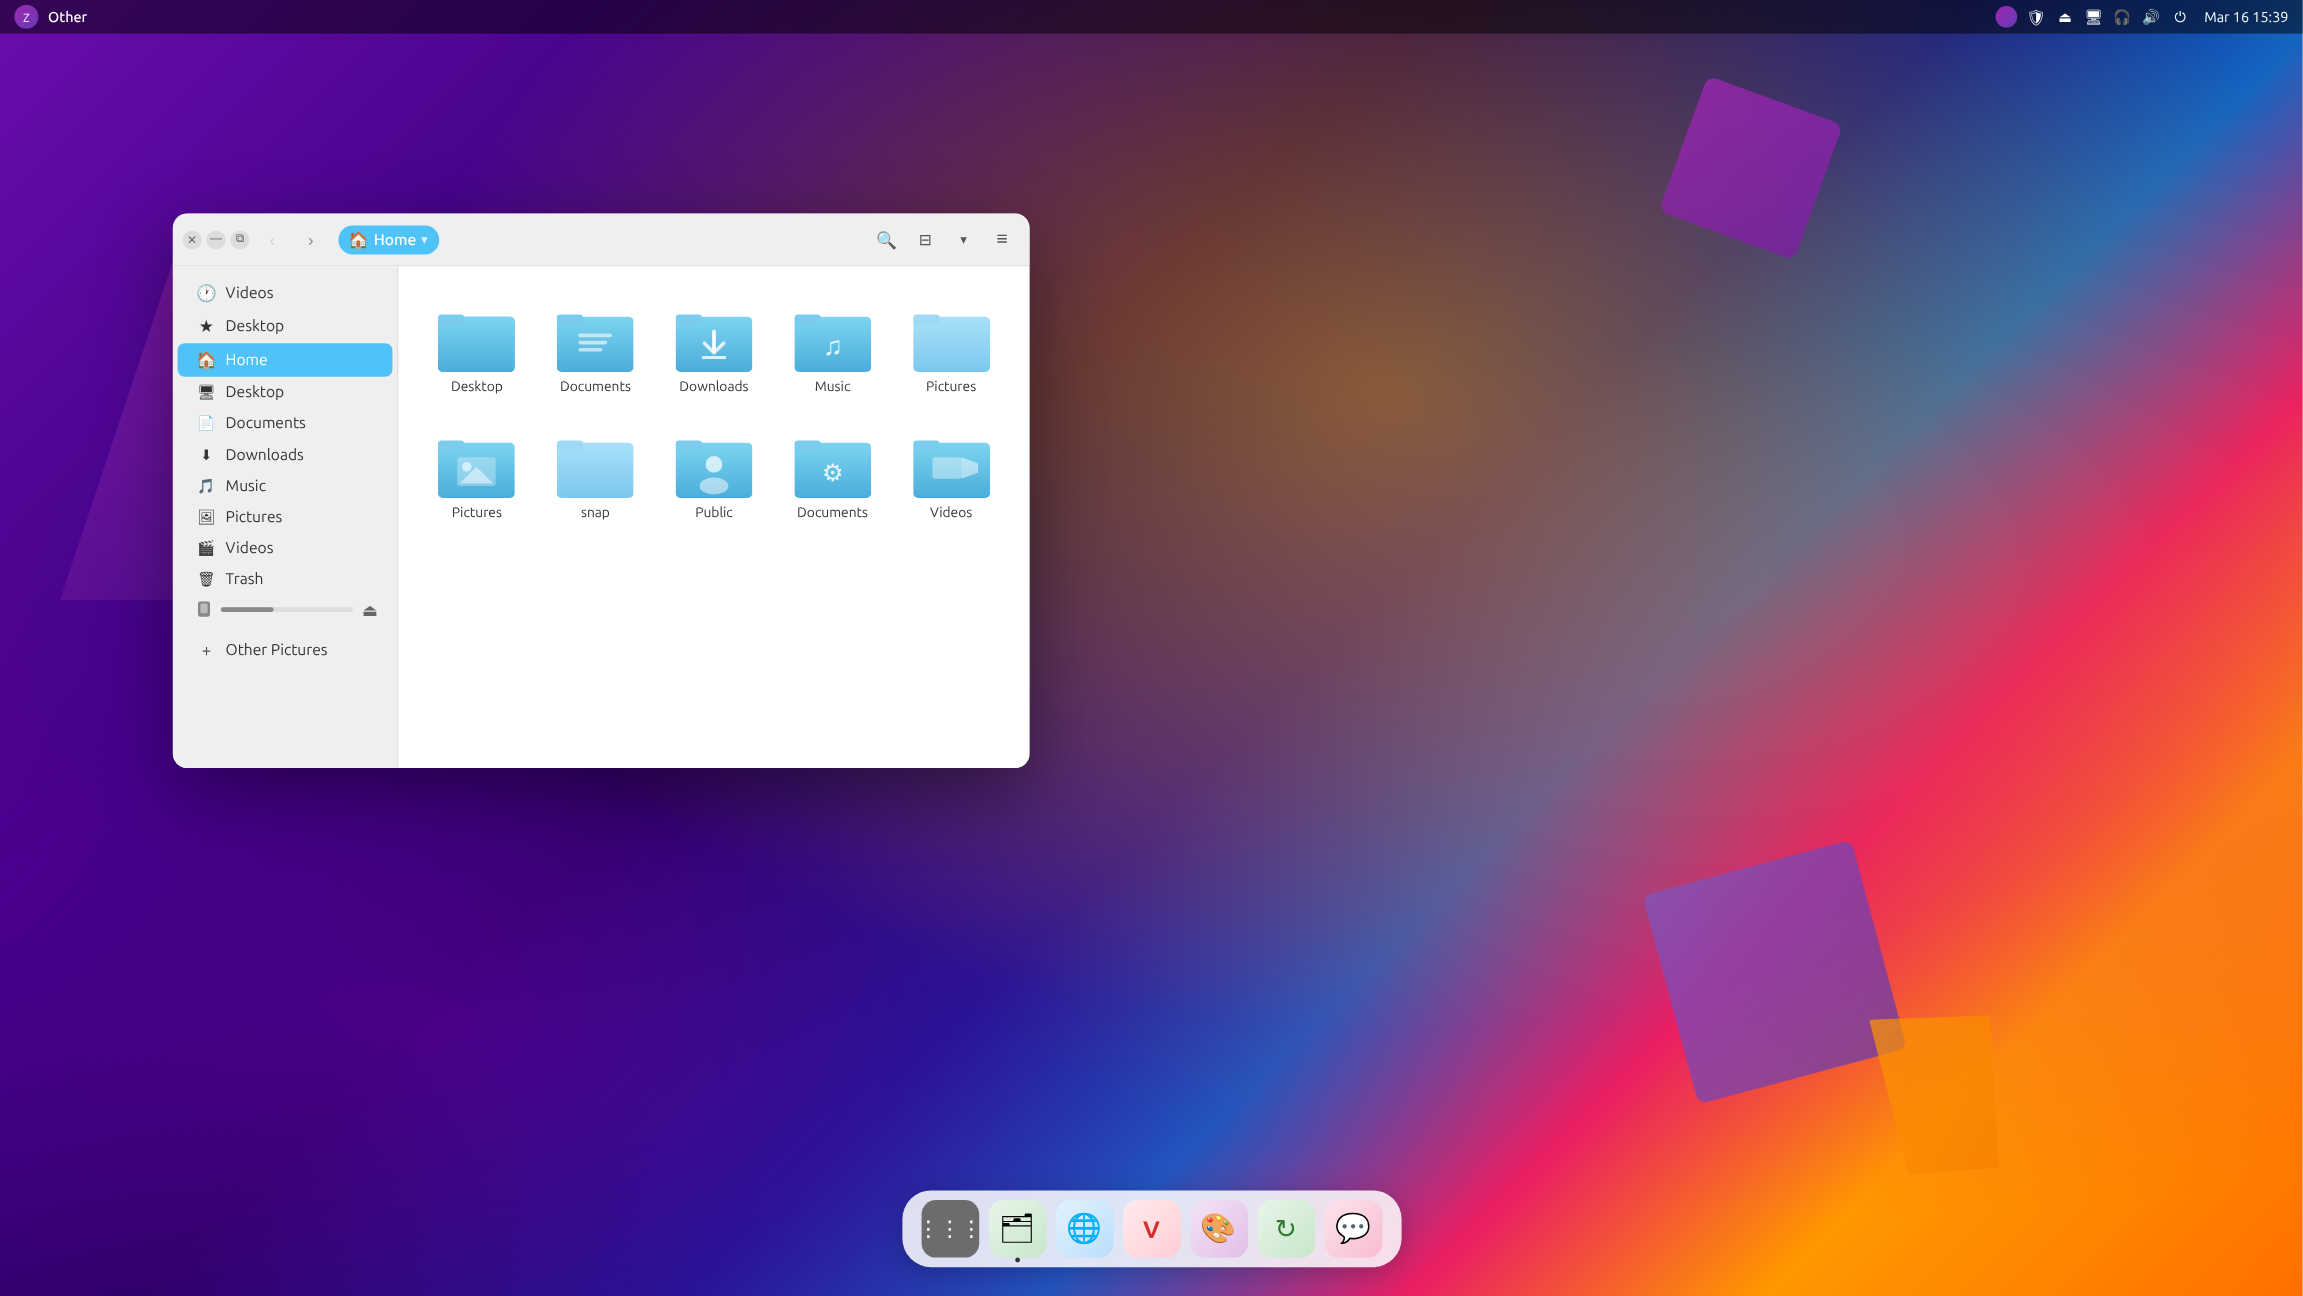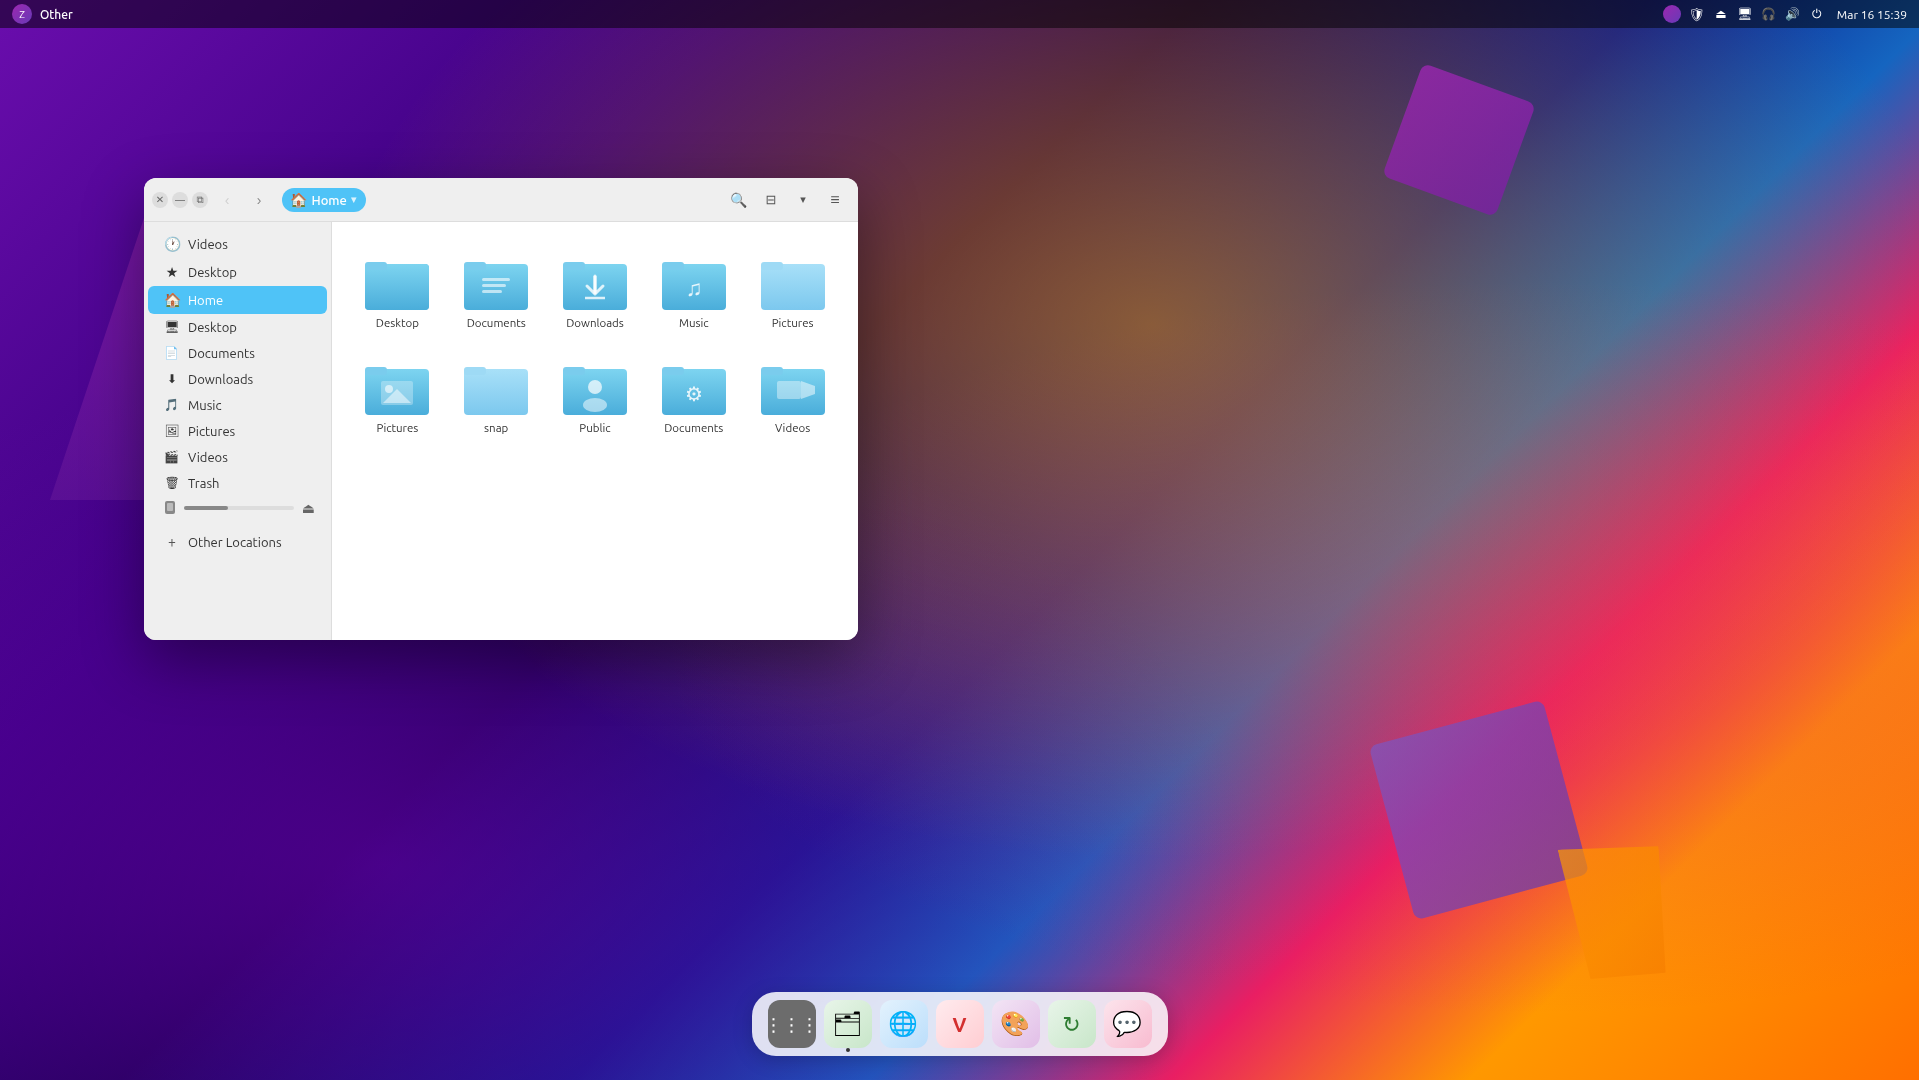--- a/index.html
+++ b/index.html
@@ -477,21 +477,21 @@
         <div class="drive-bar-container">
           <div class="drive-bar" style="width:40%"></div>
         </div>
         <span style="font-size:14px;color:#666;">⏏</span>
       </div>
 
       <div style="height:8px;"></div>
 
       <div class="sidebar-item">
         <span class="item-icon" style="font-size:14px;color:#555;">+</span>
-        <span>Other Locations</span>
+        <span>Other Pictures</span>
       </div>
     </div>
 
     <div class="main-content">
       <div class="files-grid">
 
         <div class="file-item">
           <div class="folder-icon">
             <svg viewBox="0 0 64 56" xmlns="http://www.w3.org/2000/svg">
               <rect x="0" y="10" width="64" height="46" rx="4" fill="#5bbde4"></rect>

